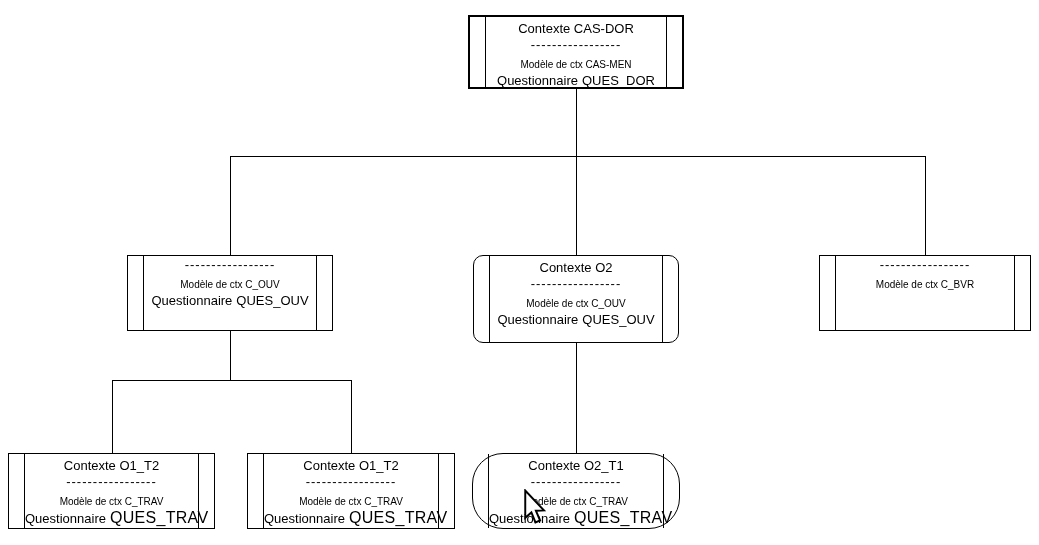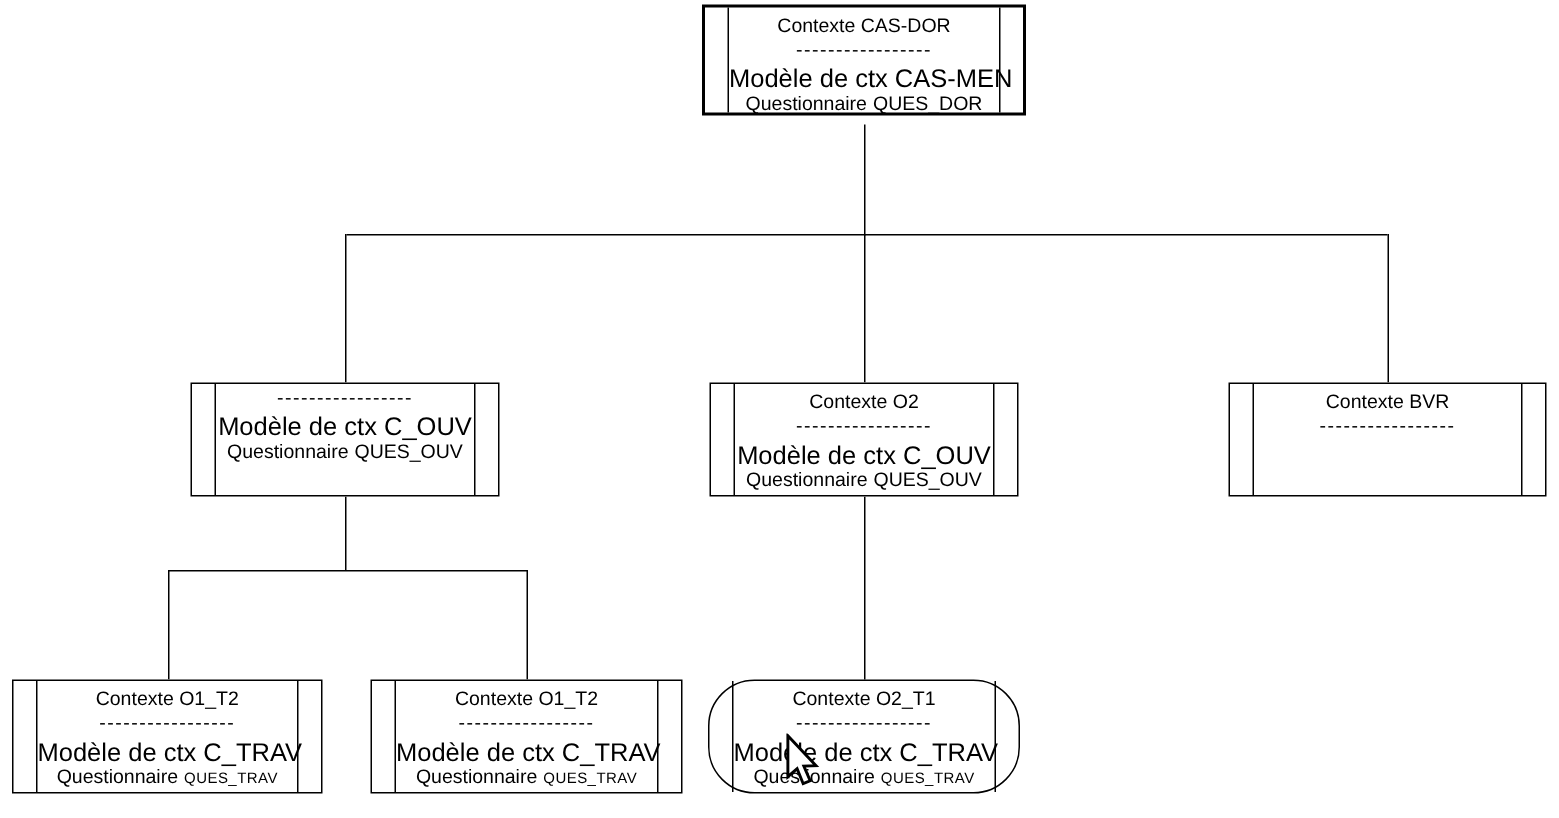--- a/index.html
+++ b/index.html
@@ -51,34 +51,34 @@
   .node-sep {
     margin-top: 3px;
     font-size: 13px;
     line-height: 11px;
     letter-spacing: 1px;
     white-space: nowrap;
     overflow: hidden;
   }
   .node-model {
     margin-top: 7px;
-    font-size: 17px;
+    font-size: 10px;
     line-height: 15px;
     white-space: nowrap;
   }
   .node-quest {
     margin-top: 1px;
     font-size: 13px;
     line-height: 15px;
     white-space: nowrap;
     text-align: center;
   }
   .quest-code { margin-left: 4px; }
   .node.small-code .quest-code {
-    font-size: 10px;
+    font-size: 16px;
     letter-spacing: 0.3px;
   }
   .hline, .vline {
     position: absolute;
     background: #000000;
   }
   .hline { height: 1px; }
   .vline { width: 1px; }
   #cursor {
     position: absolute;
@@ -98,58 +98,58 @@
   <div class="hline" style="left:231px; top:156px; width:694px;"></div>
   <div class="vline" style="left:230px; top:156px; height:99px;"></div>
   <div class="vline" style="left:576px; top:156px; height:99px;"></div>
   <div class="vline" style="left:925px; top:156px; height:99px;"></div>
   <div class="vline" style="left:230px; top:331px; height:49px;"></div>
   <div class="hline" style="left:112px; top:380px; width:240px;"></div>
   <div class="vline" style="left:112px; top:380px; height:73px;"></div>
   <div class="vline" style="left:351px; top:380px; height:73px;"></div>
   <div class="vline" style="left:576px; top:331px; height:122px;"></div>
 
-  <div class="node root" style="left:468px; top:3px; width:216px; height:74px;padding-left:40px;">
+  <div class="node root" style="left:468px; top:15px; width:216px; height:74px;padding-left:40px;">
     <div class="sidebar left"></div>
     <div class="sidebar right"></div>
     <div class="node-content">
       <div class="node-title">Contexte CAS-DOR</div>
       <div class="node-sep">-----------------</div>
       <div class="node-model">Modèle de ctx CAS-MEN</div>
       <div class="node-quest"><span>Questionnaire</span><span class="quest-code">QUES_DOR</span></div>
     </div>
   </div>
 
   <div class="node" style="left:127px; top:255px; width:206px; height:76px;">
     <div class="sidebar left"></div>
     <div class="sidebar right"></div>
     <div class="node-content">
       <div class="node-sep">-----------------</div>
       <div class="node-model">Modèle de ctx C_OUV</div>
       <div class="node-quest"><span>Questionnaire</span><span class="quest-code">QUES_OUV</span></div>
     </div>
   </div>
 
-  <div class="node" style="left:473px; top:255px; width:206px; height:76px;">
+  <div class="node" style="left:473px; top:255px; width:206px; height:88px;border-radius:10px;">
     <div class="sidebar left"></div>
     <div class="sidebar right"></div>
     <div class="node-content">
       <div class="node-title">Contexte O2</div>
       <div class="node-sep">-----------------</div>
       <div class="node-model">Modèle de ctx C_OUV</div>
       <div class="node-quest"><span>Questionnaire</span><span class="quest-code">QUES_OUV</span></div>
     </div>
   </div>
 
   <div class="node" style="left:819px; top:255px; width:212px; height:76px;">
     <div class="sidebar left"></div>
     <div class="sidebar right"></div>
     <div class="node-content">
-      <div class="node-title">Contexte BVR</div>
       <div class="node-sep">-----------------</div>
+      <div class="node-model">Modèle de ctx C_BVR</div>
     </div>
   </div>
 
   <div class="node small-code" style="left:8px; top:453px; width:207px; height:76px;">
     <div class="sidebar left"></div>
     <div class="sidebar right"></div>
     <div class="node-content">
       <div class="node-title">Contexte O1_T2</div>
       <div class="node-sep">-----------------</div>
       <div class="node-model">Modèle de ctx C_TRAV</div>

